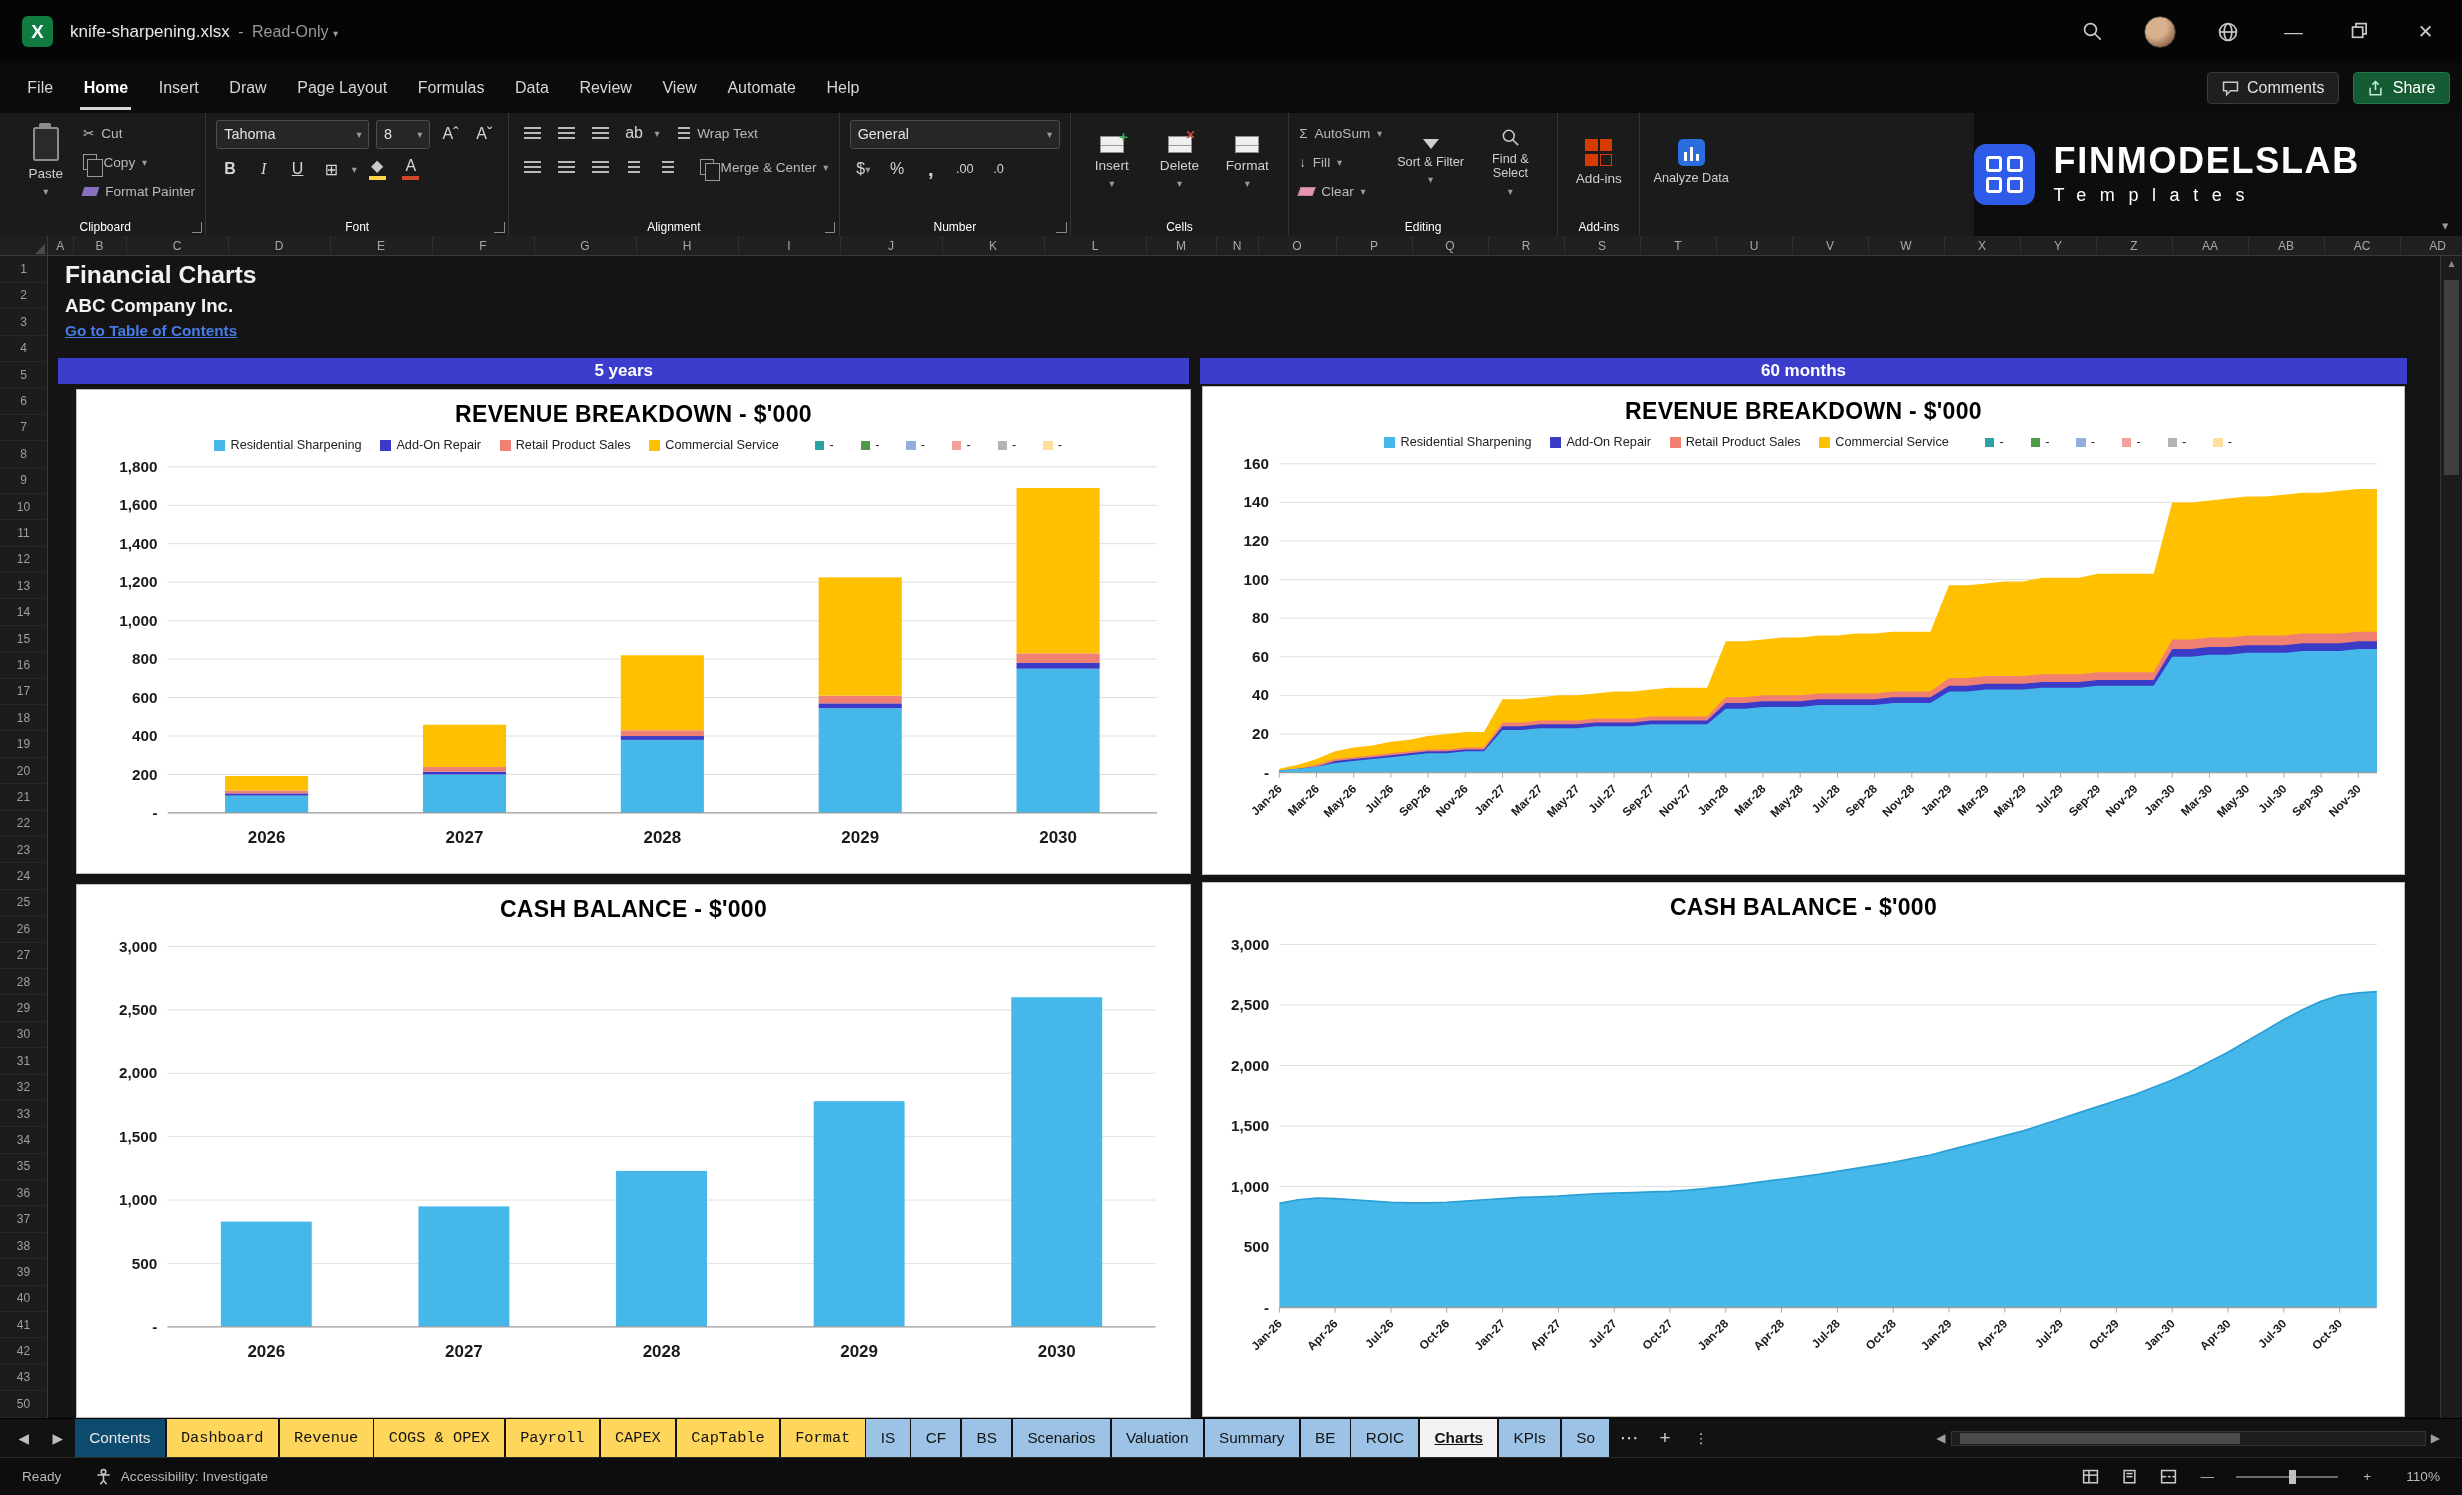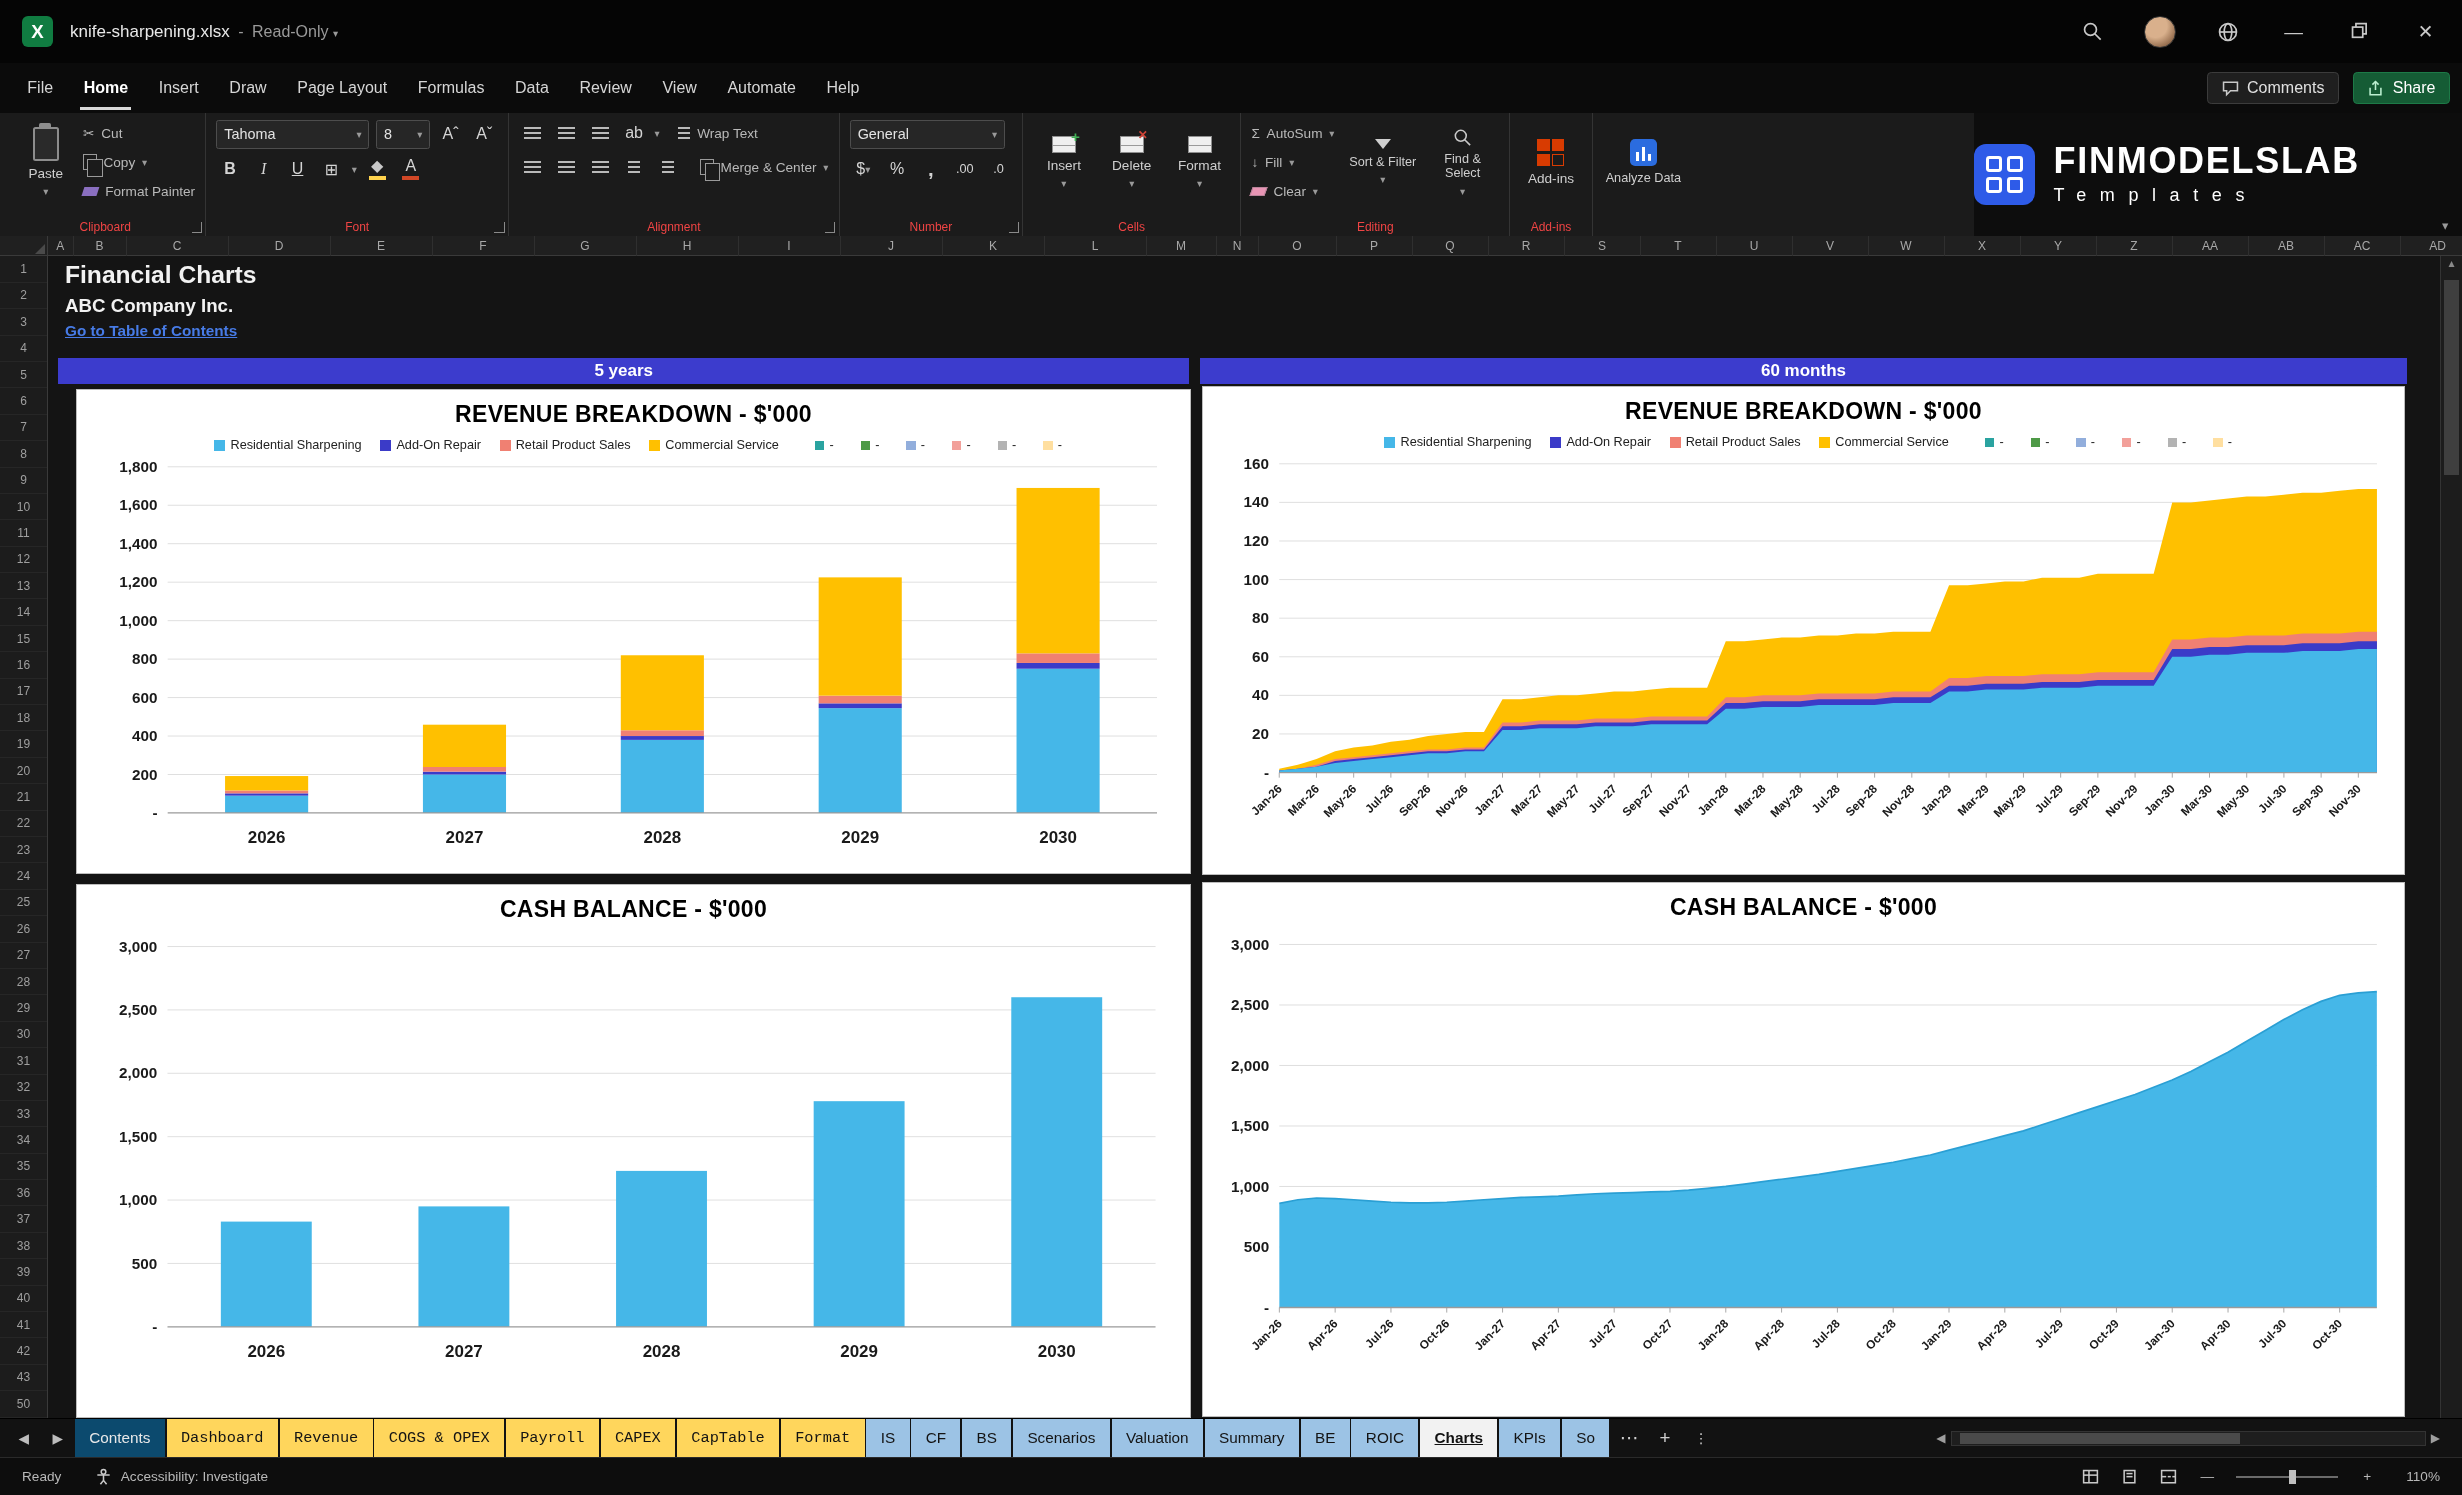--- a/index.html
+++ b/index.html
@@ -26,21 +26,21 @@
   .mitem.active { color:#ffffff; font-weight:bold; }
   .mitem.active::after { content:""; position:absolute; left:12px; right:12px; bottom:3.4px; height:2.5px; background:#d8d8d8; }
   .mb-right { margin-left:auto; display:flex; align-items:center; gap:13.6px; }
   .pillbtn { height:32px; border-radius:4.2px; display:flex; align-items:center; gap:8.5px; padding:0 13.6px;
              background:#1f1f1f; border:0.8px solid #3c3c3c; color:#e0e0e0; font-size:16px; cursor:pointer; }
   .pillbtn.share { background:#155c35; border-color:#1d7a47; color:#fff; }
 
   
   .ribbon { height:123px; background:#1b1b1b; display:flex; flex:none; position:relative; padding-left:5.1px; }
   .rgroup { position:relative; border-right:0.8px solid #343434; padding:6.8px 10.2px 22px 10.2px; display:flex; flex-direction:column; }
-  .glabel { position:absolute; bottom:2.5px; left:0; right:0; text-align:center; font-size:12px; color:#ef4444; }
+  .glabel { position:absolute; bottom:2.5px; left:0; right:0; text-align:center; font-size:12px; color:#ffffff; }
   .launcher { position:absolute; right:3.4px; bottom:3.4px; width:10.2px; height:10.2px; border-right:1.7px solid #8a8a8a; border-bottom:1.7px solid #8a8a8a; }
   .rrow { display:flex; align-items:center; gap:6.8px; }
   .rcol { display:flex; flex-direction:column; gap:3.4px; }
   .bigbtn { width:61px; height:85px; display:flex; flex-direction:column; align-items:center; justify-content:center; gap:5.1px;
             border-radius:3.4px; color:#cfcfcf; font-size:13.6px; cursor:pointer; }
   .minibtn { display:flex; align-items:center; gap:6.8px; font-size:13.6px; color:#b9b9b9; height:25.5px; cursor:pointer; white-space:nowrap; }
   .chev { color:#9a9a9a; font-size:10.2px; }
   .combo { background:#262626; border:0.8px solid #4d4d4d; border-radius:2.5px; color:#e3e3e3; font-size:14.4px;
            display:flex; align-items:center; justify-content:space-between; padding:0 6.8px; height:29px; cursor:pointer; }
   .fmtbtn { min-width:27px; height:27px; display:flex; align-items:center; justify-content:center; color:#d4d4d4; font-size:16px; cursor:pointer; border-radius:2.5px; }
@@ -306,21 +306,21 @@
             <span>Merge &amp; Center</span>
             <span class="chev">▾</span>
           </div>
       </div>
       <div class="glabel">Alignment</div>
       <span class="launcher"></span>
     </div>
 
     <div class="rgroup">
       <div class="rrow" style="margin-bottom:6.8px;">
-        <div class="combo" style="width:155px;">
+        <div class="combo" style="width:210px;">
             <span>General</span>
             <span class="chev">▾</span>
           </div>
       </div>
       <div class="rrow">
         <span class="fmtbtn">
             <span>$</span>
             <span class="chev">▾</span>
           </span>
         <span class="fmtbtn">%</span>

